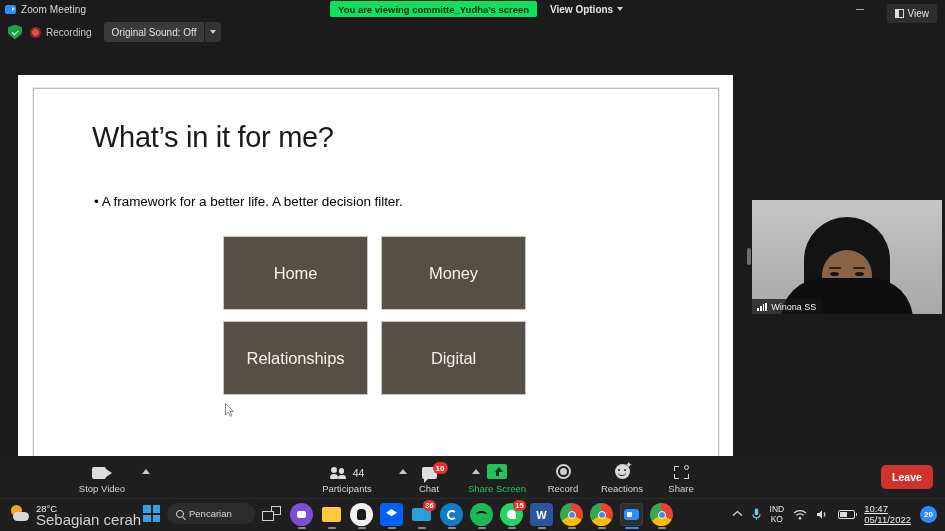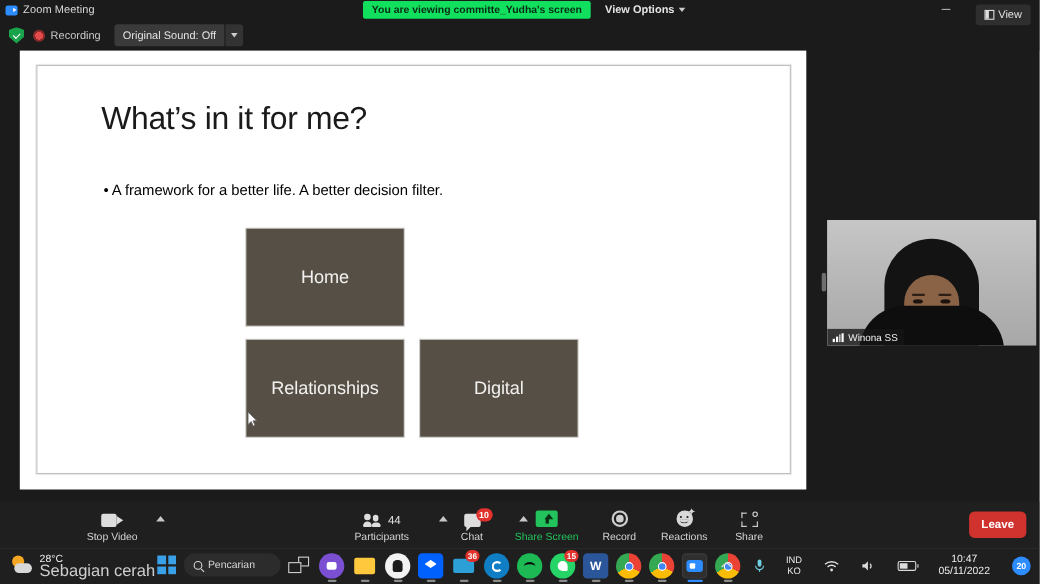--- a/index.html
+++ b/index.html
@@ -75,41 +75,41 @@
   .view-btn {
     position:absolute; right:8px; top:4px; height:19px; background:#2e2e2e;
     border-radius:3px; display:flex; align-items:center; gap:4px;
     padding:0 8px; color:#e0e0e0; font-size:10px;
   }
   .view-ic { width:9px; height:9px; border:1.4px solid #ddd; position:relative; }
   .view-ic::after { content:""; position:absolute; left:0; top:0; bottom:0; width:3px; background:#ddd; }
 
   
   .share-area {
-    position:absolute; left:18px; top:46px; width:715px; height:399px;
+    position:absolute; left:18px; top:75px; width:715px; height:399px;
     background:#ffffff;
   }
   .slide {
     position:absolute; left:15px; top:13px; width:686px; height:372px;
     background:#ffffff; border:1px solid #bfbfbf;
     box-shadow:0 0 0 1px #ededed;
   }
   .slide-title {
     position:absolute; left:58px; top:32px;
     font-size:29px; color:#1a1a1a; font-weight:normal; letter-spacing:-.3px;
   }
   .slide-bullet {
     position:absolute; left:60px; top:105px;
     font-size:13.5px; color:#000000; letter-spacing:-.05px;
   }
   .grid { position:absolute; left:190px; top:148px; width:302px; }
   .grid-row { display:flex; gap:15px; }
   .grid-row + .grid-row { margin-top:13px; }
   .cell {
-    width:143px; height:88px; background:#554F45;
+    width:143px; height:72px; background:#554F45;
     display:flex; align-items:center; justify-content:center;
     color:#f2f1ef; font-size:16.5px; letter-spacing:-.1px;
     box-shadow:0 0 0 1px #c9c7c2;
   }
   .cursor {
     position:absolute; left:207px; top:328px; width:9px; height:14px;
     pointer-events:none;
   }
 
   
@@ -253,24 +253,24 @@
   .apps { position:absolute; left:290px; top:4px; display:flex; align-items:center; gap:7px; }
   .tapp { width:23px; height:23px; border-radius:4px; position:relative; display:flex; align-items:center; justify-content:center; }
   .tapp.active { background:#2f2f2f; box-shadow:inset 0 0 0 1px #3c3c3c; }
   .tapp .under { position:absolute; bottom:-3px; left:50%; transform:translateX(-50%); width:8px; height:2px; border-radius:1px; background:#8a8a8a; }
   .tapp .nb {
     position:absolute; right:-3px; top:-3px; min-width:13px; height:11px; padding:0 2px;
     background:#e0312c; color:#fff; font-size:7.5px; font-weight:bold; border-radius:6px;
     display:flex; align-items:center; justify-content:center;
   }
 
-  .tray { position:absolute; right:8px; top:4px; display:flex; align-items:center; gap:20px; }
+  .tray { position:absolute; right:8px; top:4px; display:flex; align-items:center; gap:9px; }
   .tray-ic { color:#dcdcdc; font-size:11px; display:flex; align-items:center; }
   .lang { line-height:10px; text-align:center; color:#e6e6e6; font-size:8.5px; }
-  .clock { line-height:11px; text-align:center; color:#ededed; font-size:9.5px; }
+  .clock { line-height:11px; text-align:left; color:#ededed; font-size:9.5px;text-decoration:underline; }
   .notif {
     width:17px; height:17px; border-radius:50%; background:#2d8cff;
     color:#fff; font-size:8px; font-weight:bold; display:flex; align-items:center; justify-content:center;
   }
   .batt { width:17px; height:9px; border:1.3px solid #dcdcdc; border-radius:2px; position:relative; }
   .batt::after { content:""; position:absolute; right:-3px; top:2.5px; width:1.6px; height:3px; background:#dcdcdc; }
   .batt i { position:absolute; left:1px; top:1px; bottom:1px; width:7px; background:#dcdcdc; display:block; }
 </style>
 </head>
 <body>
@@ -313,20 +313,21 @@
   </div>
 
   <div class="share-area">
     <div class="slide">
       <div class="slide-title">What’s in it for me?</div>
       <div class="slide-bullet">• A framework for a better life. A better decision filter.</div>
 
       <div class="grid">
         <div class="grid-row">
           <div class="cell">Home</div>
+          <div class="cell">Money</div>
         </div>
         <div class="grid-row">
           <div class="cell">Relationships</div>
           <div class="cell">Digital</div>
         </div>
       </div>
     </div>
 
     <svg class="cursor" viewBox="0 0 9 14">
       <path d="M0.5 0.5 L0.5 12 L3.3 9.2 L5.2 13.3 L6.8 12.6 L5 8.6 L8.4 8.4 Z" fill="#ffffff" stroke="#6b6b6b" stroke-width="0.8"></path>

